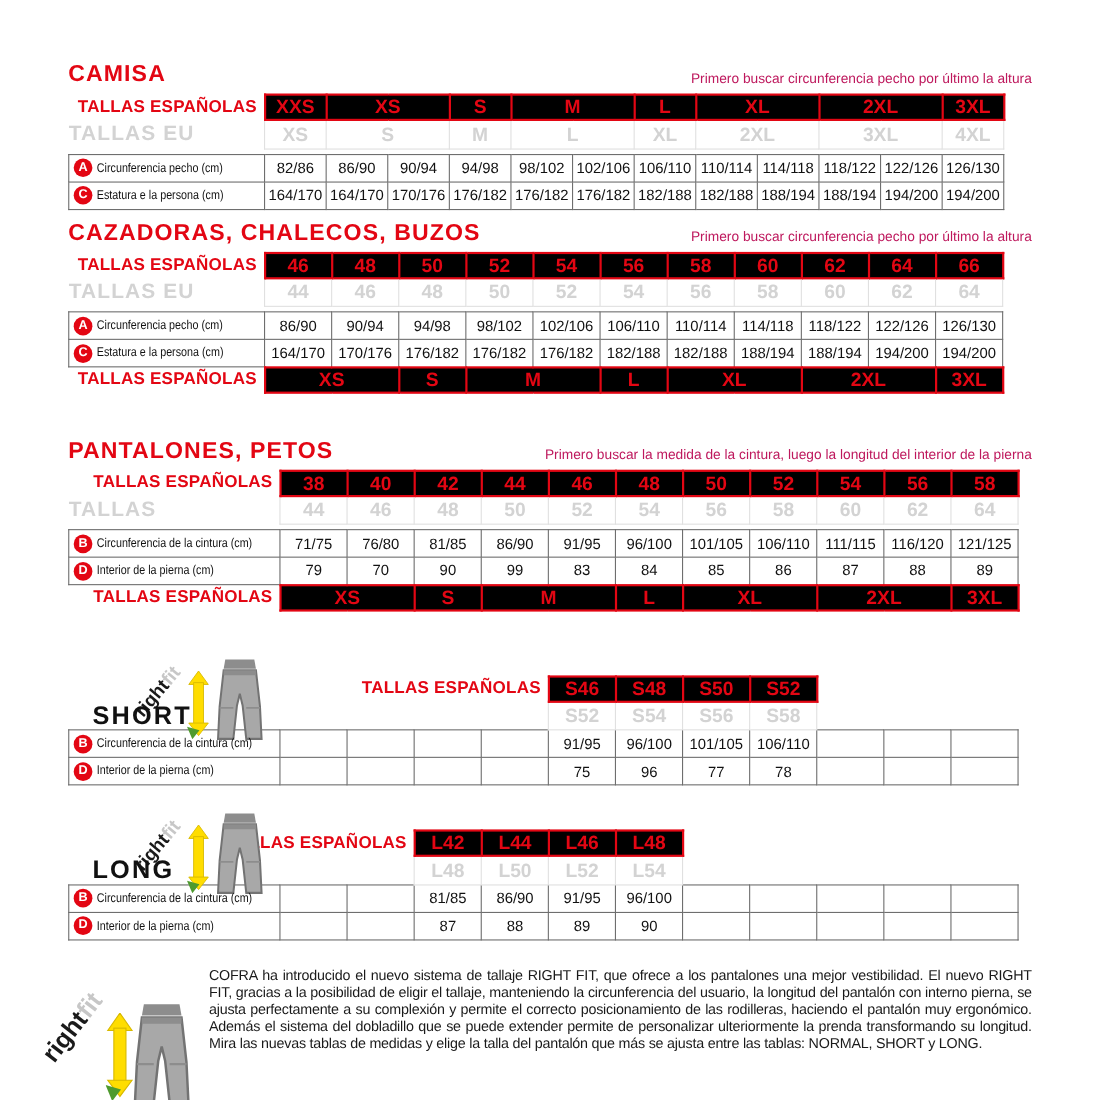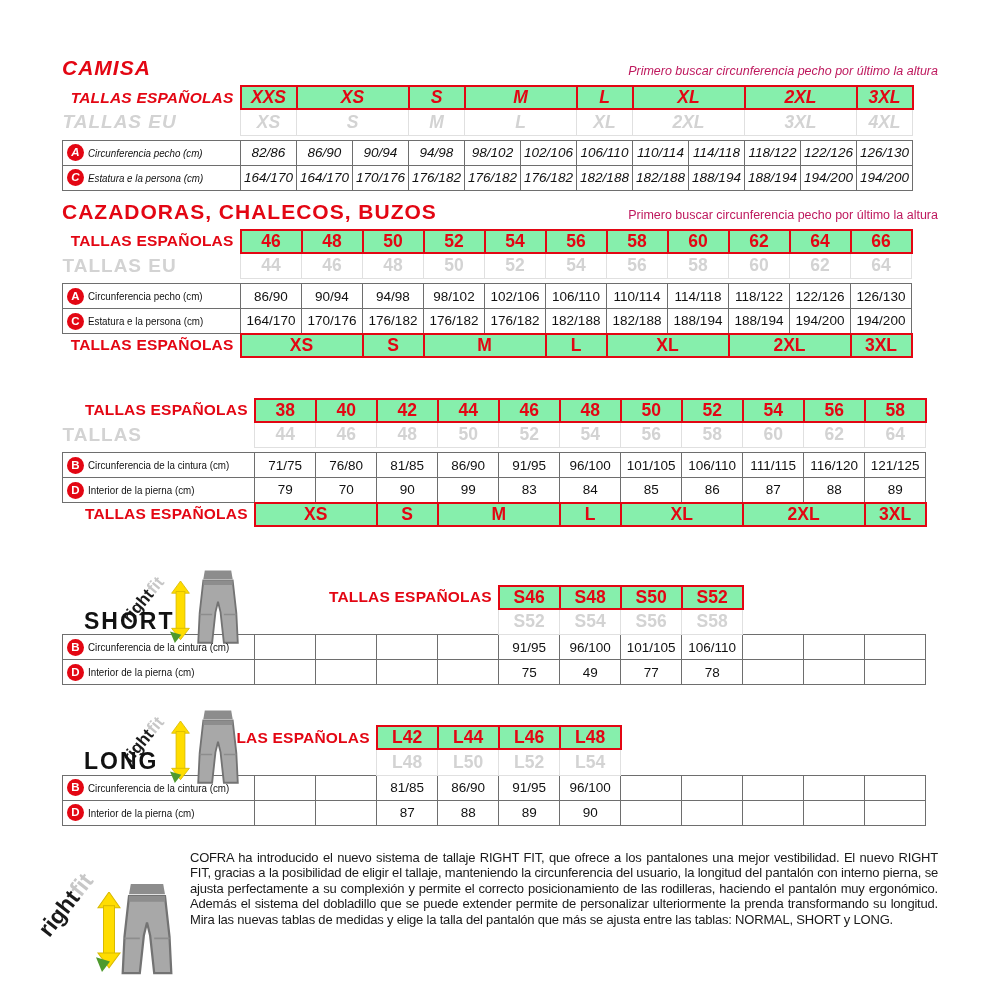--- a/index.html
+++ b/index.html
@@ -17,37 +17,37 @@
   }
   .page{padding:56px 0 0 62px;width:938px;}
 
   .sec-head{display:flex;justify-content:space-between;align-items:flex-end;width:876px;margin-bottom:5px;}
   .sec-title{margin:0;color:var(--red);font-size:21px;font-weight:bold;letter-spacing:1px;white-space:nowrap;}
   .hint{font-size:12.5px;color:#be185d;white-space:nowrap;margin-bottom:2px;}
 
   table{border-collapse:collapse;table-layout:fixed;}
   td{padding:0;text-align:center;vertical-align:middle;white-space:nowrap;}
 
-  .redrow td.rbox{border:2.5px solid var(--red);color:var(--red);font-weight:bold;font-size:17.5px;height:16px;background:#86efac;}
+  .redrow td.rbox{border:2.5px solid var(--red);color:var(--red);font-weight:bold;font-size:17.5px;height:16px;background:#000000;}
   .redrow td.es-label{border:none;text-align:right;padding-right:6px;color:var(--red);font-weight:bold;font-size:15.5px;letter-spacing:.2px;}
   td.nob{border:none;}
 
   .grayrow td.gbox{border:1px solid var(--gray-border);color:var(--gray-txt);font-weight:bold;font-size:17.5px;height:26px;}
   .grayrow td.eu-label{border:none;text-align:left;color:var(--gray-txt);font-weight:bold;font-size:19px;letter-spacing:1px;}
 
   tr.gap td{border:none;height:5px;}
 
   .datarow td{border:1px solid var(--tbl-border);font-size:13.5px;height:25px;color:var(--ink);}
   .datarow td.lbl{text-align:left;padding-left:4px;font-size:11.5px;overflow:hidden;}
   .lbl .txt{display:inline-block;transform:scaleX(.85);transform-origin:0 50%;white-space:nowrap;vertical-align:middle;}
   .circle{display:inline-block;width:17px;height:17px;border-radius:50%;background:var(--red);color:#fff;
           font-weight:bold;font-size:11.5px;line-height:17px;text-align:center;margin-right:4px;vertical-align:middle;}
 
   .sec{margin:0;}
-  .sec-camisa{margin-bottom:9px;font-style:italic;}
+  .sec-camisa{margin-bottom:9px;}
   .sec-cazadoras{margin-bottom:40px;}
   .sec-pantalones{margin-bottom:58px;}
   .sec-variant{position:relative;}
   .sec-short{margin-bottom:40px;}
   .sec-long{margin-bottom:24px;}
 
   .variant-label{position:absolute;left:10px;top:23px;font-size:23px;font-weight:bold;letter-spacing:2px;margin-left:12px;}
 
   
   .rflogo{position:absolute;}
@@ -223,20 +223,24 @@
         <td class="rbox">L</td>
         <td class="rbox" colspan="2">XL</td>
         <td class="rbox" colspan="2">2XL</td>
         <td class="rbox">3XL</td>
       </tr>
     </tbody>
       </table>
   </section>
 
   <section class="sec sec-pantalones">
+    <div class="sec-head">
+      <h2 class="sec-title">PANTALONES, PETOS</h2>
+      <div class="hint">Primero buscar la medida de la cintura, luego la longitud del interior de la pierna</div>
+    </div>
     <table class="tbl">
       <colgroup>
           <col style="width:178px">
           <col span="11" style="width:61px">
         </colgroup>
       <tbody>
           <tr class="redrow">
         <td class="es-label">TALLAS ESPAÑOLAS</td>
         <td class="rbox">38</td>
         <td class="rbox">40</td>
@@ -362,21 +366,21 @@
         <td></td>
         <td></td>
       </tr>
       <tr class="datarow">
         <td class="lbl"><span class="circle">D</span><span class="txt">Interior de la pierna (cm)</span></td>
         <td></td>
         <td></td>
         <td></td>
         <td></td>
         <td>75</td>
-        <td>49</td>
+        <td>96</td>
         <td>77</td>
         <td>78</td>
         <td></td>
         <td></td>
         <td></td>
       </tr>
     </tbody>
       </table>
   </section>
 

